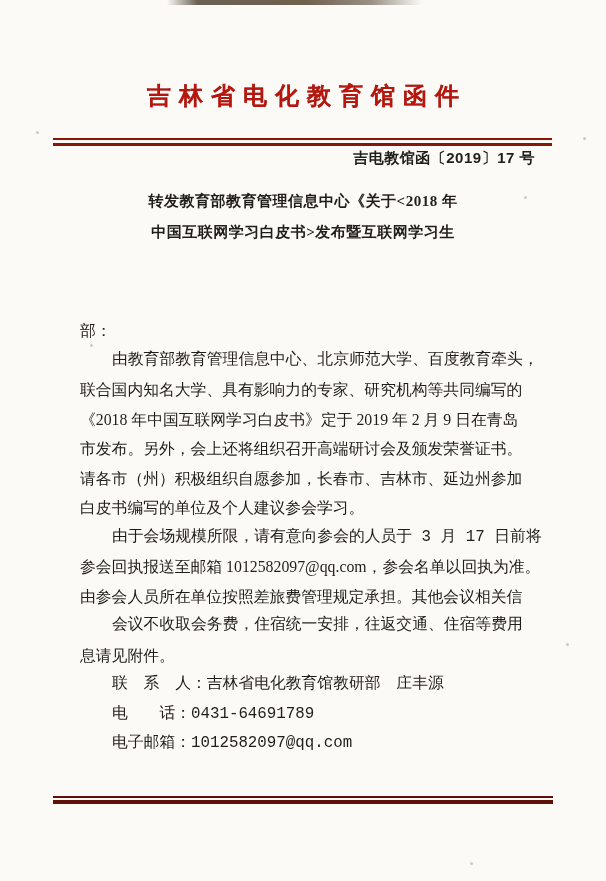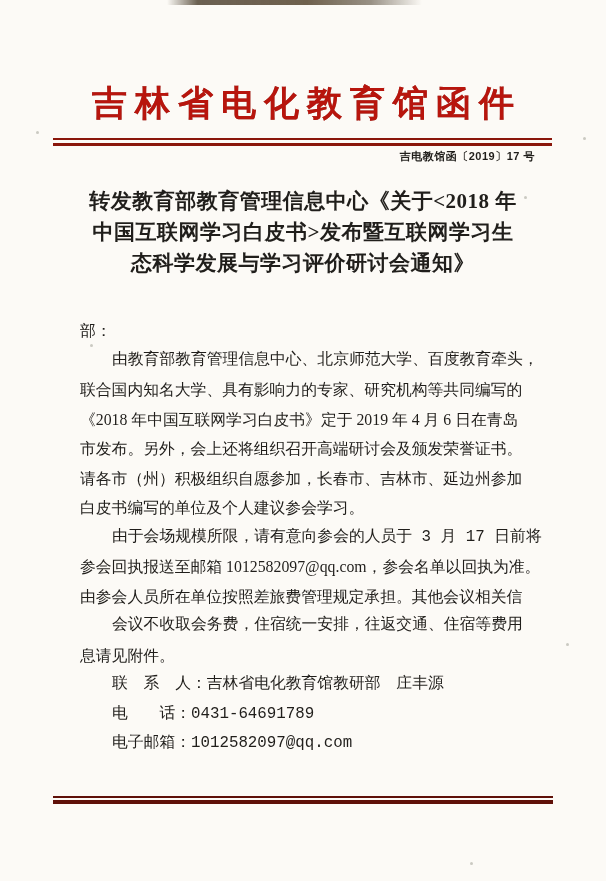--- a/index.html
+++ b/index.html
@@ -9,38 +9,38 @@
     font-family:"Liberation Serif","DejaVu Serif",serif;
     color:var(--text,#201e1b);
   }
   .top-smudge {
     position:absolute; left:167px; top:0; width:255px; height:5px;
     background:linear-gradient(90deg, rgba(70,58,40,0) 0%, rgba(70,58,40,.8) 12%, rgba(86,70,48,.85) 55%, rgba(70,58,40,.55) 80%, rgba(70,58,40,0) 100%);
     filter:blur(.6px);
   }
   .header-title {
     position:absolute; top:80px; left:0; width:100%; box-sizing:border-box;
-    text-align:center; font-size:35px; font-weight:700;
+    text-align:center; font-size:24px; font-weight:700;
     letter-spacing:8px; padding-left:8px;
     color:var(--header_red,#b8150d);
     text-shadow:0 0 .6px rgba(90,10,5,.6);
   }
   .header-rule {
     position:absolute; left:53px; right:54px; top:138px; height:3px;
     border-top:2px solid var(--rule_red,#8a160b);
     border-bottom:3px solid var(--rule_red,#8a160b);
   }
   .doc-number {
     position:absolute; top:149px; right:71px;
-    font-size:11px; font-weight:700; letter-spacing:.5px;
+    font-size:15px; font-weight:700; letter-spacing:.5px;
     font-family:"Liberation Sans","DejaVu Sans",sans-serif;
   }
   .subject {
     position:absolute; top:186px; left:30px; right:30px;
-    text-align:center; font-size:21px; font-weight:700;
+    text-align:center; font-size:15px; font-weight:700;
     line-height:31px; letter-spacing:.5px;
   }
   .body-block {
     position:absolute; top:316px; left:80px; width:480px;
     font-size:15.8px; line-height:29.5px;
   }
   .line { height:29.5px; white-space:nowrap; }
   .line.indent { padding-left:32px;font-family:Liberation Mono, monospace; }
   .footer-rule {
     position:absolute; left:53px; right:53px; top:796px; height:2px;
@@ -56,28 +56,27 @@
 <div class="page">
   <div class="top-smudge"></div>
 
   <div class="header-title">吉林省电化教育馆函件</div>
   <div class="header-rule"></div>
   <div class="doc-number">吉电教馆函〔2019〕17 号</div>
 
   <div class="subject">
     <div class="subject-line">转发教育部教育管理信息中心《关于&lt;2018 年</div>
     <div class="subject-line">中国互联网学习白皮书&gt;发布暨互联网学习生</div>
-    <div class="subject-line">态科学发展与学习评价研讨会通知》</div>
   </div>
 
   <div class="body-block">
     <div class="line">部：</div>
     <div class="line indent">由教育部教育管理信息中心、北京师范大学、百度教育牵头，</div>
     <div class="line">联合国内知名大学、具有影响力的专家、研究机构等共同编写的</div>
-    <div class="line">《2018 年中国互联网学习白皮书》定于 2019 年 4 月 6 日在青岛</div>
+    <div class="line">《2018 年中国互联网学习白皮书》定于 2019 年 2 月 9 日在青岛</div>
     <div class="line">市发布。另外，会上还将组织召开高端研讨会及颁发荣誉证书。</div>
     <div class="line">请各市（州）积极组织自愿参加，长春市、吉林市、延边州参加</div>
     <div class="line">白皮书编写的单位及个人建议参会学习。</div>
     <div class="line indent">由于会场规模所限，请有意向参会的人员于 3 月 17 日前将</div>
     <div class="line">参会回执报送至邮箱 1012582097@qq.com，参会名单以回执为准。</div>
     <div class="line">由参会人员所在单位按照差旅费管理规定承担。其他会议相关信</div>
     <div class="line indent">会议不收取会务费，住宿统一安排，往返交通、住宿等费用</div>
     <div class="line">息请见附件。</div>
     <div class="line indent">联　系　人：吉林省电化教育馆教研部　庄丰源</div>
     <div class="line indent">电　　话：0431-64691789</div>

